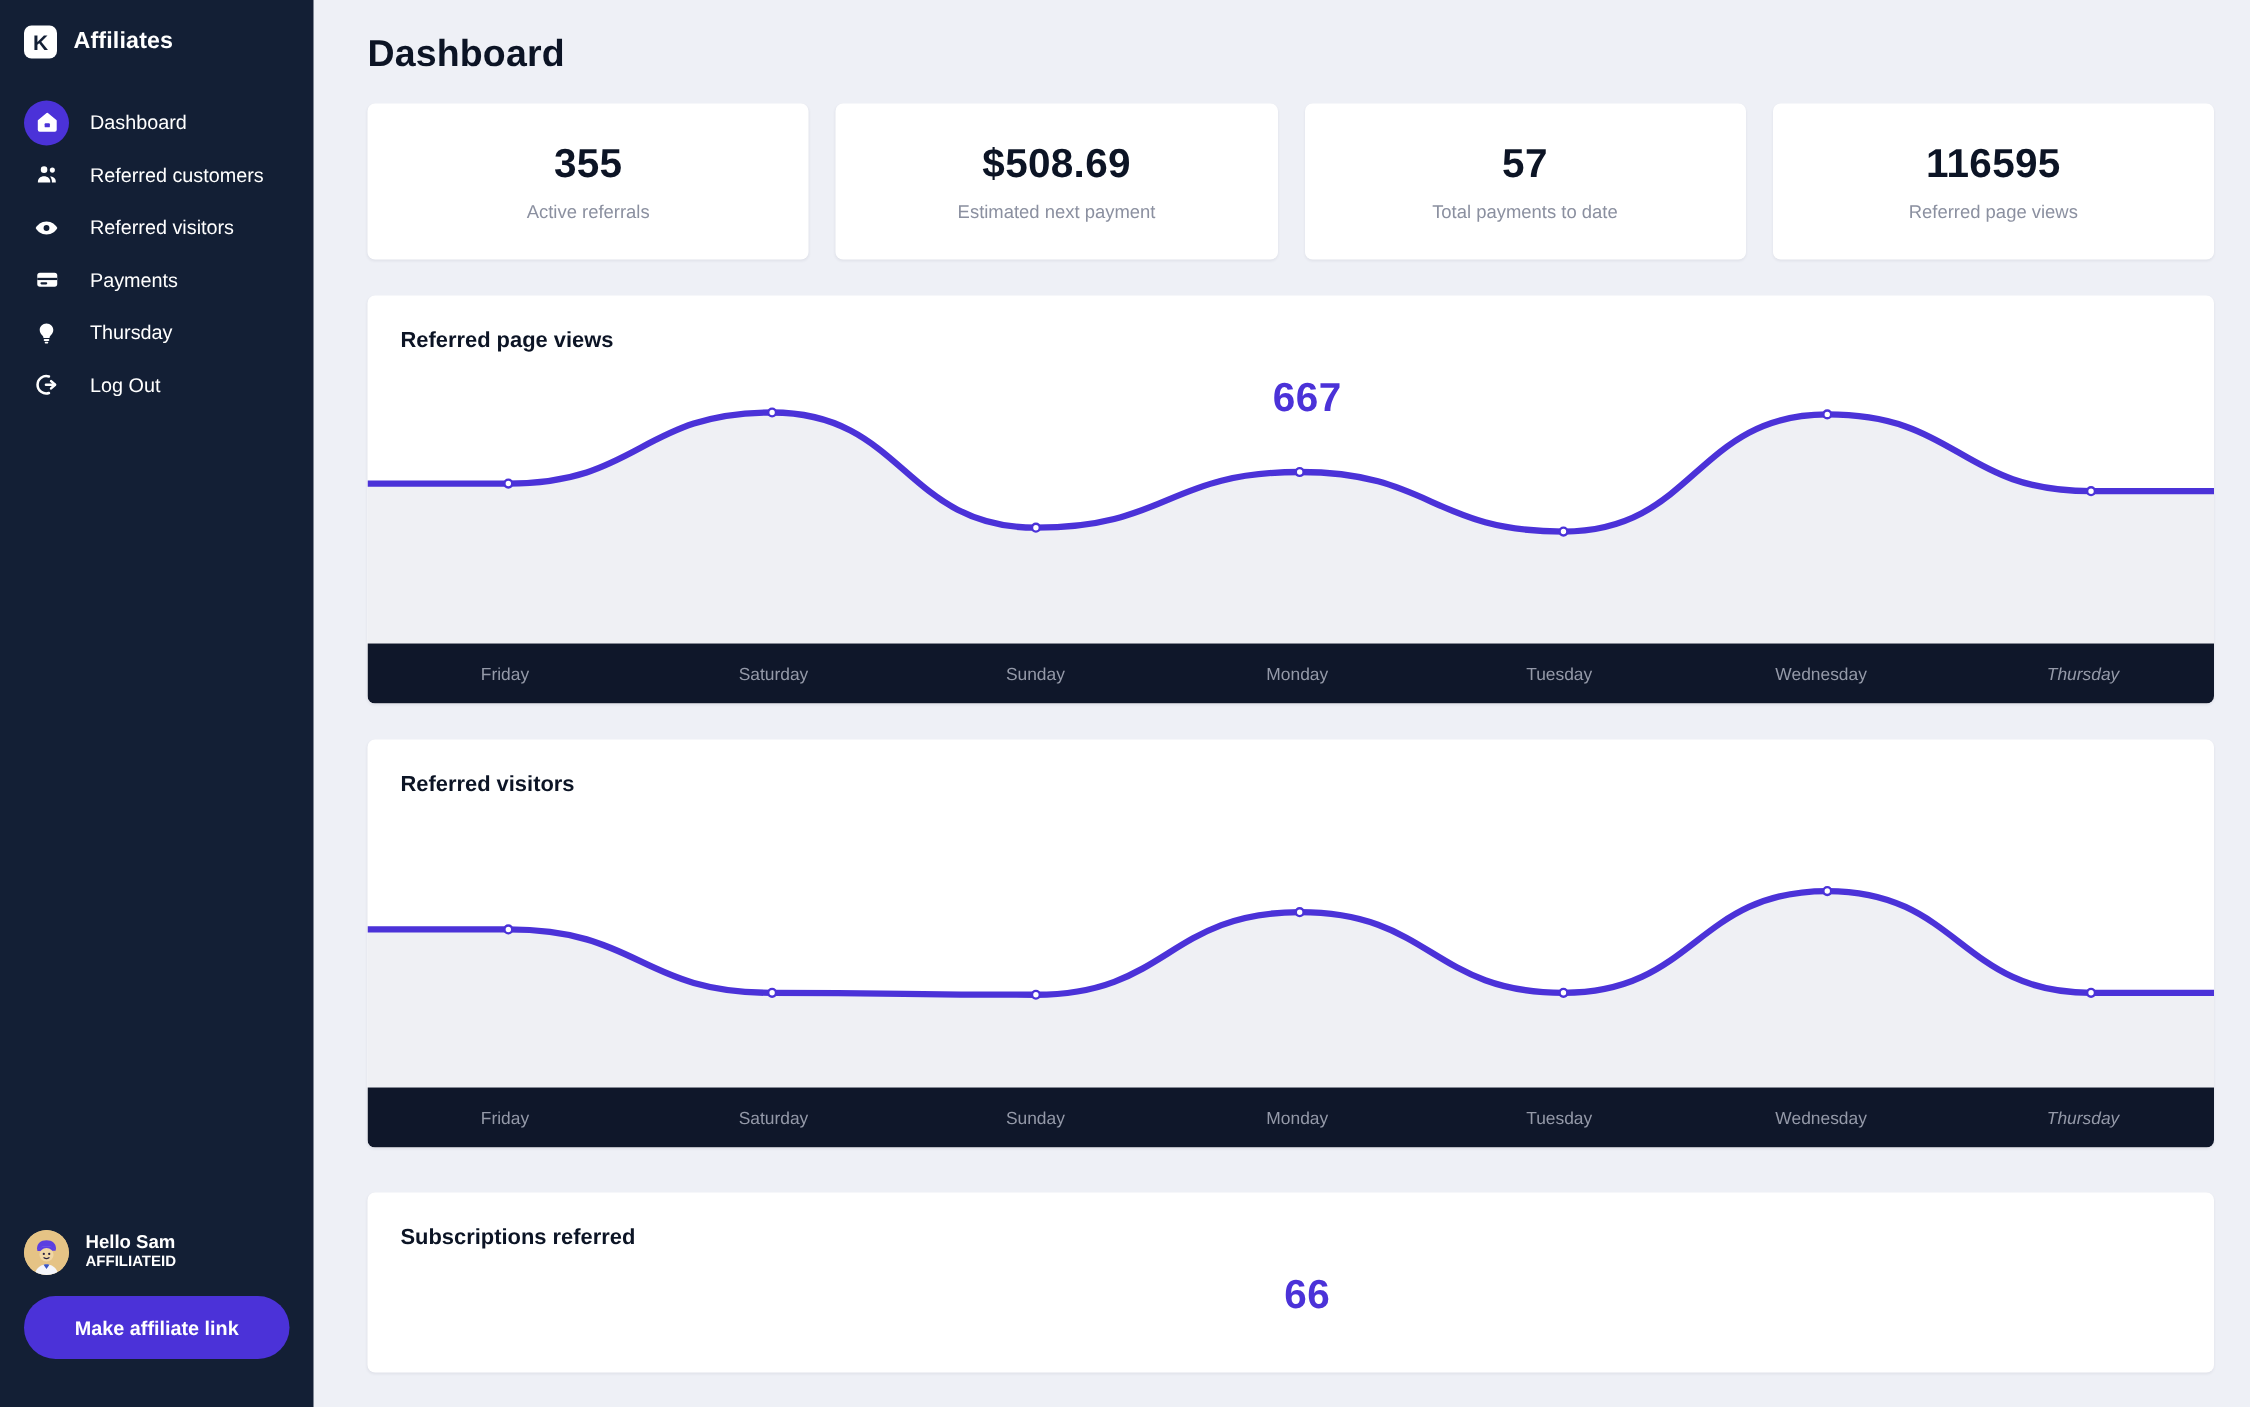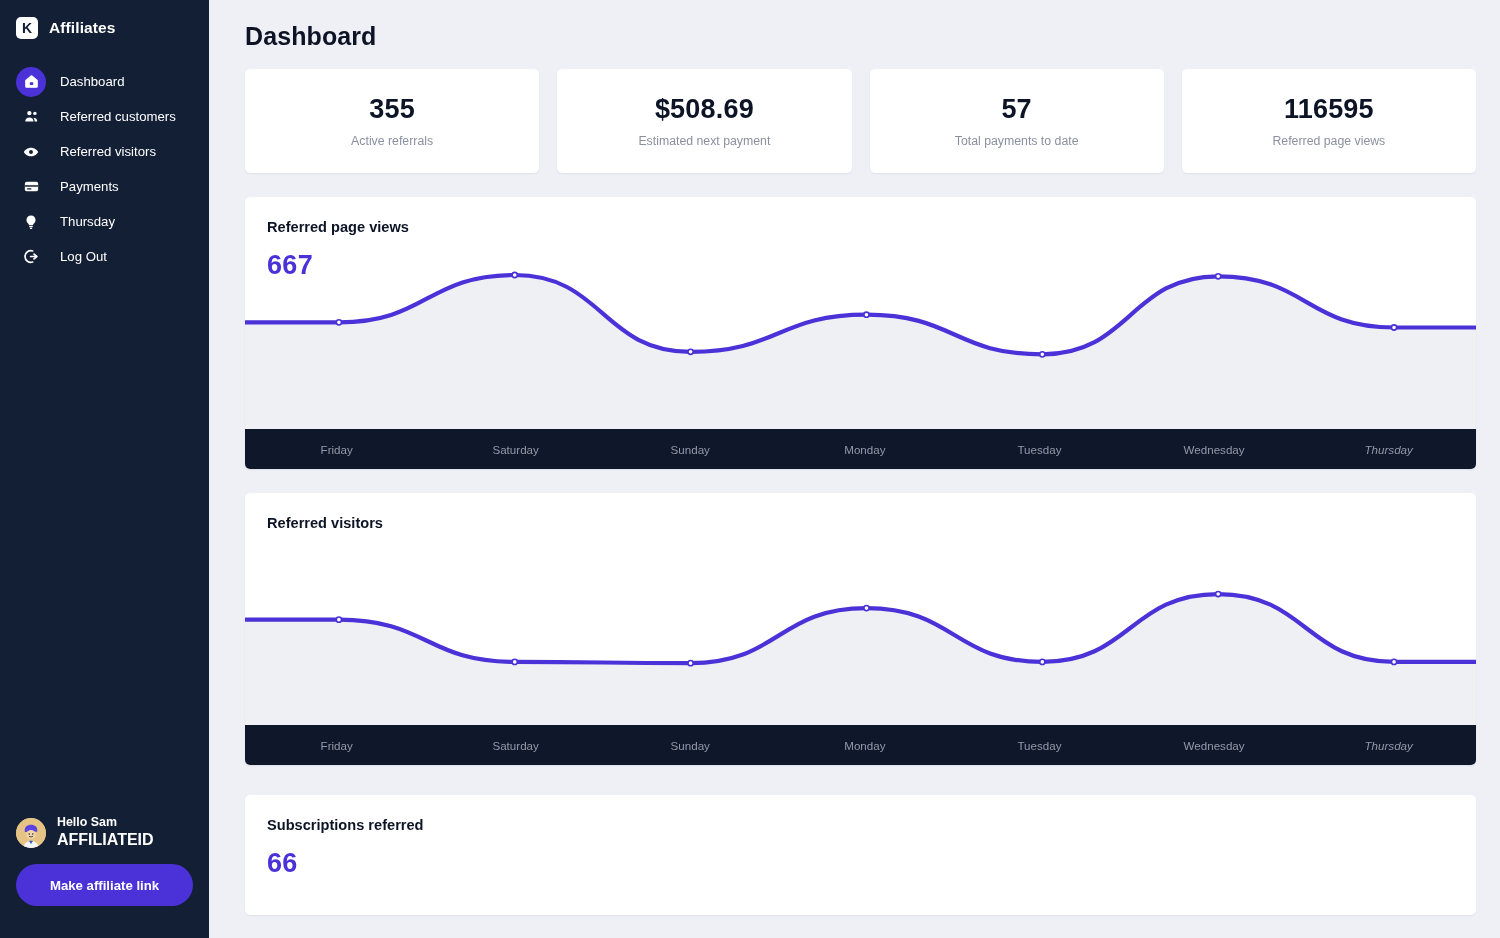--- a/index.html
+++ b/index.html
@@ -42,21 +42,21 @@
   .nav-icon svg { display:block; }
 
   .sidebar-footer { position: absolute; left: 0; bottom: 0; width: 209px; padding: 0 16px 32px 16px; }
   .profile { display: flex; align-items: center; gap: 11px; margin-bottom: 14px; }
   .avatar {
     width: 30px; height: 30px; border-radius: 50%; overflow: hidden;
     background: #e8c98b; flex: 0 0 30px; position: relative;
   }
   .profile-text { display: flex; flex-direction: column; line-height: 1.22; }
   .profile-name { color: #fff; font-size: 12.4px; font-weight: 600; }
-  .profile-id { color: #fff; font-size: 16px; font-weight: 600; }
+  .profile-id { color: #fff; font-size: 10px; font-weight: 600; }
   .cta {
     display: block; width: 100%; height: 42px; border: none; border-radius: 21px;
     background: #4b32d8; color: #fff; font-size: 13.2px; font-weight: 700;
     cursor: pointer; font-family: "Liberation Sans", sans-serif;
   }
 
   
   .main { flex: 1; height: 938px; overflow: hidden; padding: 0 24px 0 36px; position: relative; }
   .page-title { font-size: 25px; font-weight: 600; color: #0c1425; padding: 22px 0 18px 0; letter-spacing: .1px; }
 
@@ -69,21 +69,21 @@
   .stat-value { font-size: 27px; font-weight: 600; color: #0c1425; letter-spacing: .2px; }
   .stat-label { font-size: 12.3px; color: #8b90a0; }
 
   .chart-card {
     margin-top: 24px; background: #fff; border-radius: 5px; overflow: hidden;
     box-shadow: 0 1px 2px rgba(26,34,61,.07); position: relative;
   }
   .chart-card.tall { height: 272px; }
   .chart-head { padding: 22px 0 0 22px; position: relative; z-index: 3; }
   .chart-title { font-size: 14.6px; font-weight: 700; color: #0c1425; }
-  .chart-big { font-size: 27px; font-weight: 600; color: #4b32d8; margin-top: 15px; letter-spacing: .3px; }
+  .chart-big { font-size: 27px; font-weight: 600; color: #4b32d8; margin-top: 15px; letter-spacing: .3px; text-align: center; }
   .chart-plot { position: absolute; left: 0; top: 0; width: 100%; height: 232px; z-index: 1; }
   .chart-plot svg { display: block; width: 100%; height: 100%; }
   .chart-axis {
     position: absolute; left: 0; bottom: 0; width: 100%; height: 40px; background: #0f172a;
     display: flex; align-items: center; z-index: 2;
   }
   .axis-tick { flex: 1; text-align: center; font-size: 11.6px; color: #9499a8; }
   .axis-tick:first-child { flex: 1.05; }
   .axis-tick:last-child { flex: 1.0; font-style: italic; }
 </style>

